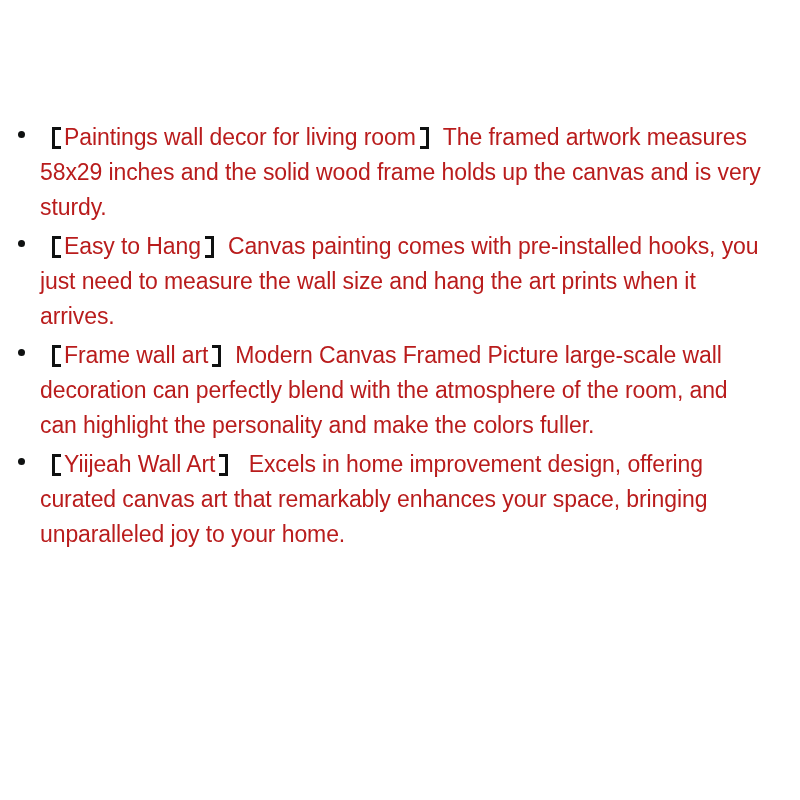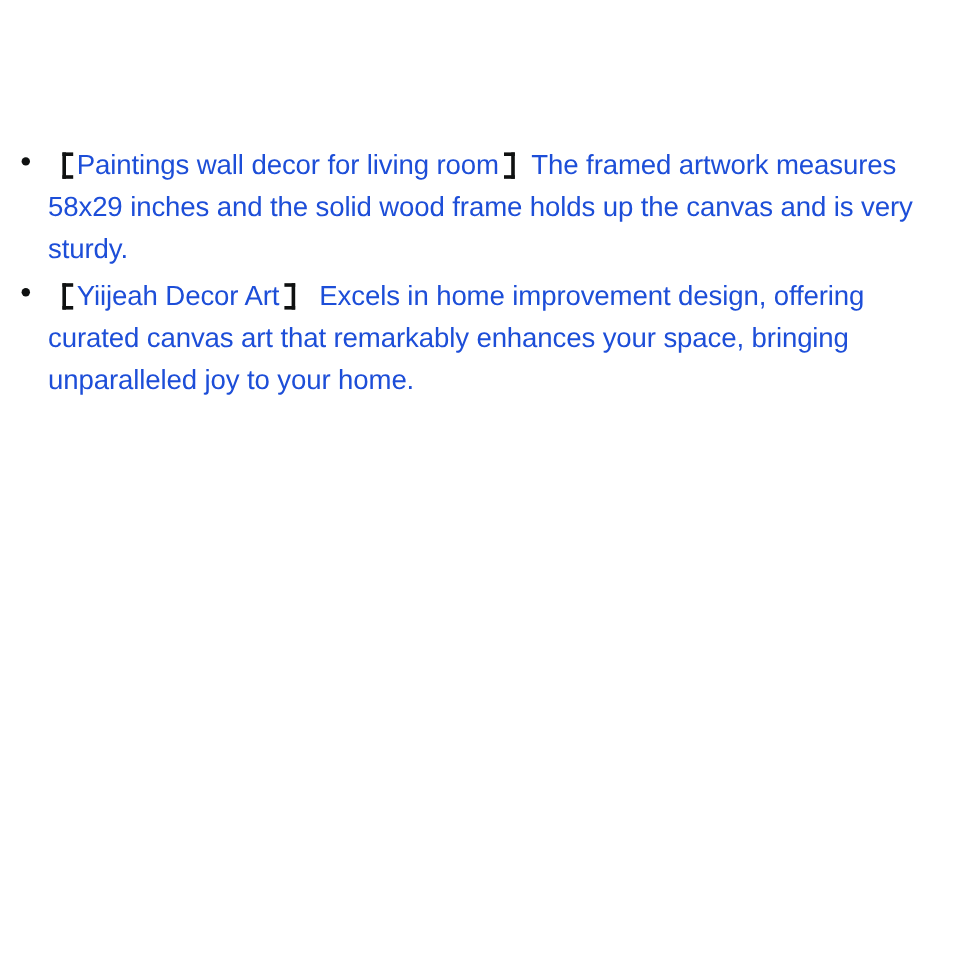--- a/index.html
+++ b/index.html
@@ -7,21 +7,21 @@
     padding: 0;
     background: #ffffff;
   }
   .page {
     position: relative;
     width: 800px;
     height: 800px;
     background: #ffffff;
     overflow: hidden;
     font-family: "Liberation Sans", sans-serif;
-    color: #1d4ed8;
+    color: #b91c1c;
   }
   ul.features {
     list-style: none;
     margin: 0;
     padding: 0;
     position: absolute;
     left: 40px;
     top: 120px;
     width: 722px;
     font-size: 23px;
@@ -62,15 +62,17 @@
     margin-left: 4px;
     margin-right: 14px;
   }
 </style>
 </head>
 <body>
 
 <div class="page">
   <ul class="features" id="feature-list">
       <li class="feature"><span class="dot" aria-label="•"></span><span class="br bo" aria-label="【"></span><span class="hd">Paintings wall decor for living room</span><span class="br bc" aria-label="】"></span><span class="bd">The framed artwork measures 58x29 inches and the solid wood frame holds up the canvas and is very sturdy.</span></li>
-      <li class="feature"><span class="dot" aria-label="•"></span><span class="br bo" aria-label="【"></span><span class="hd">Yiijeah Decor Art</span><span class="br bc" aria-label="】"></span><span class="bd"> Excels in home improvement design, offering curated canvas art that remarkably enhances your space, bringing unparalleled joy to your home.</span></li>
+      <li class="feature"><span class="dot" aria-label="•"></span><span class="br bo" aria-label="【"></span><span class="hd">Easy to Hang</span><span class="br bc" aria-label="】"></span><span class="bd">Canvas painting comes with pre-installed hooks, you just need to measure the wall size and hang the art prints when it arrives.</span></li>
+      <li class="feature"><span class="dot" aria-label="•"></span><span class="br bo" aria-label="【"></span><span class="hd">Frame wall art</span><span class="br bc" aria-label="】"></span><span class="bd">Modern Canvas Framed Picture large-scale wall decoration can perfectly blend with the atmosphere of the room, and can highlight the personality and make the colors fuller.</span></li>
+      <li class="feature"><span class="dot" aria-label="•"></span><span class="br bo" aria-label="【"></span><span class="hd">Yiijeah Wall Art</span><span class="br bc" aria-label="】"></span><span class="bd"> Excels in home improvement design, offering curated canvas art that remarkably enhances your space, bringing unparalleled joy to your home.</span></li>
     </ul>
 </div>
 
 </body></html>

